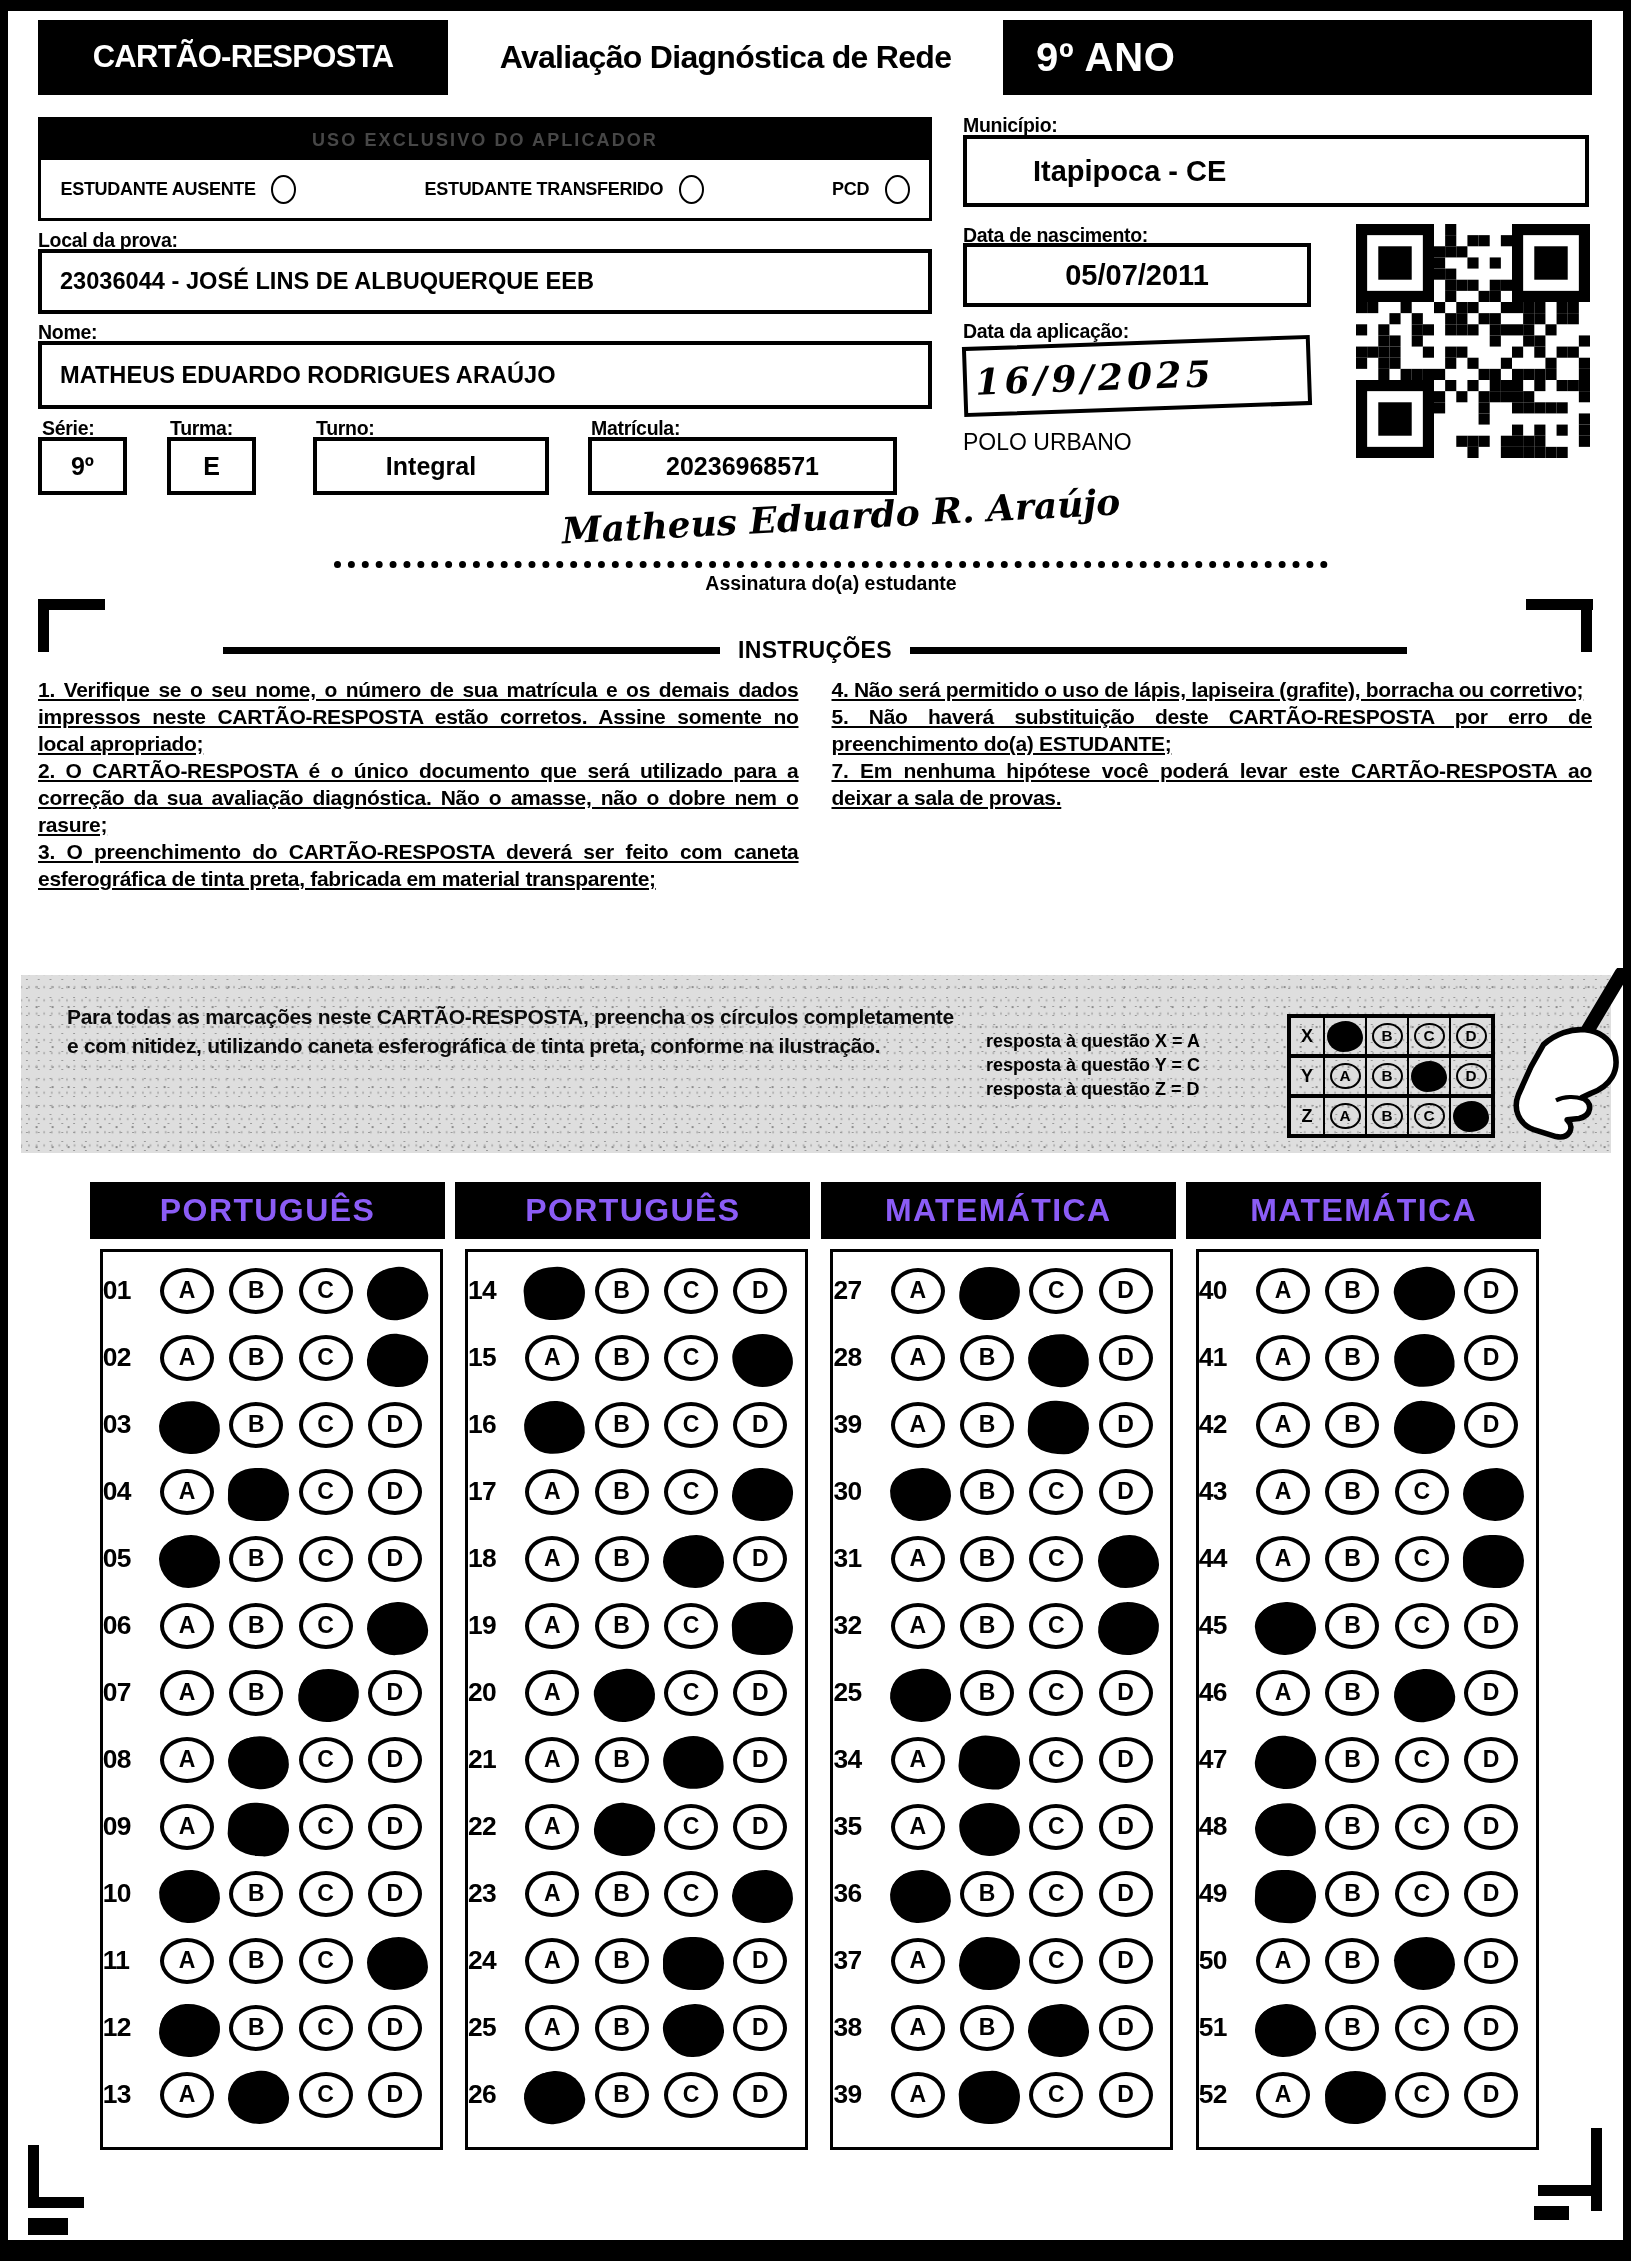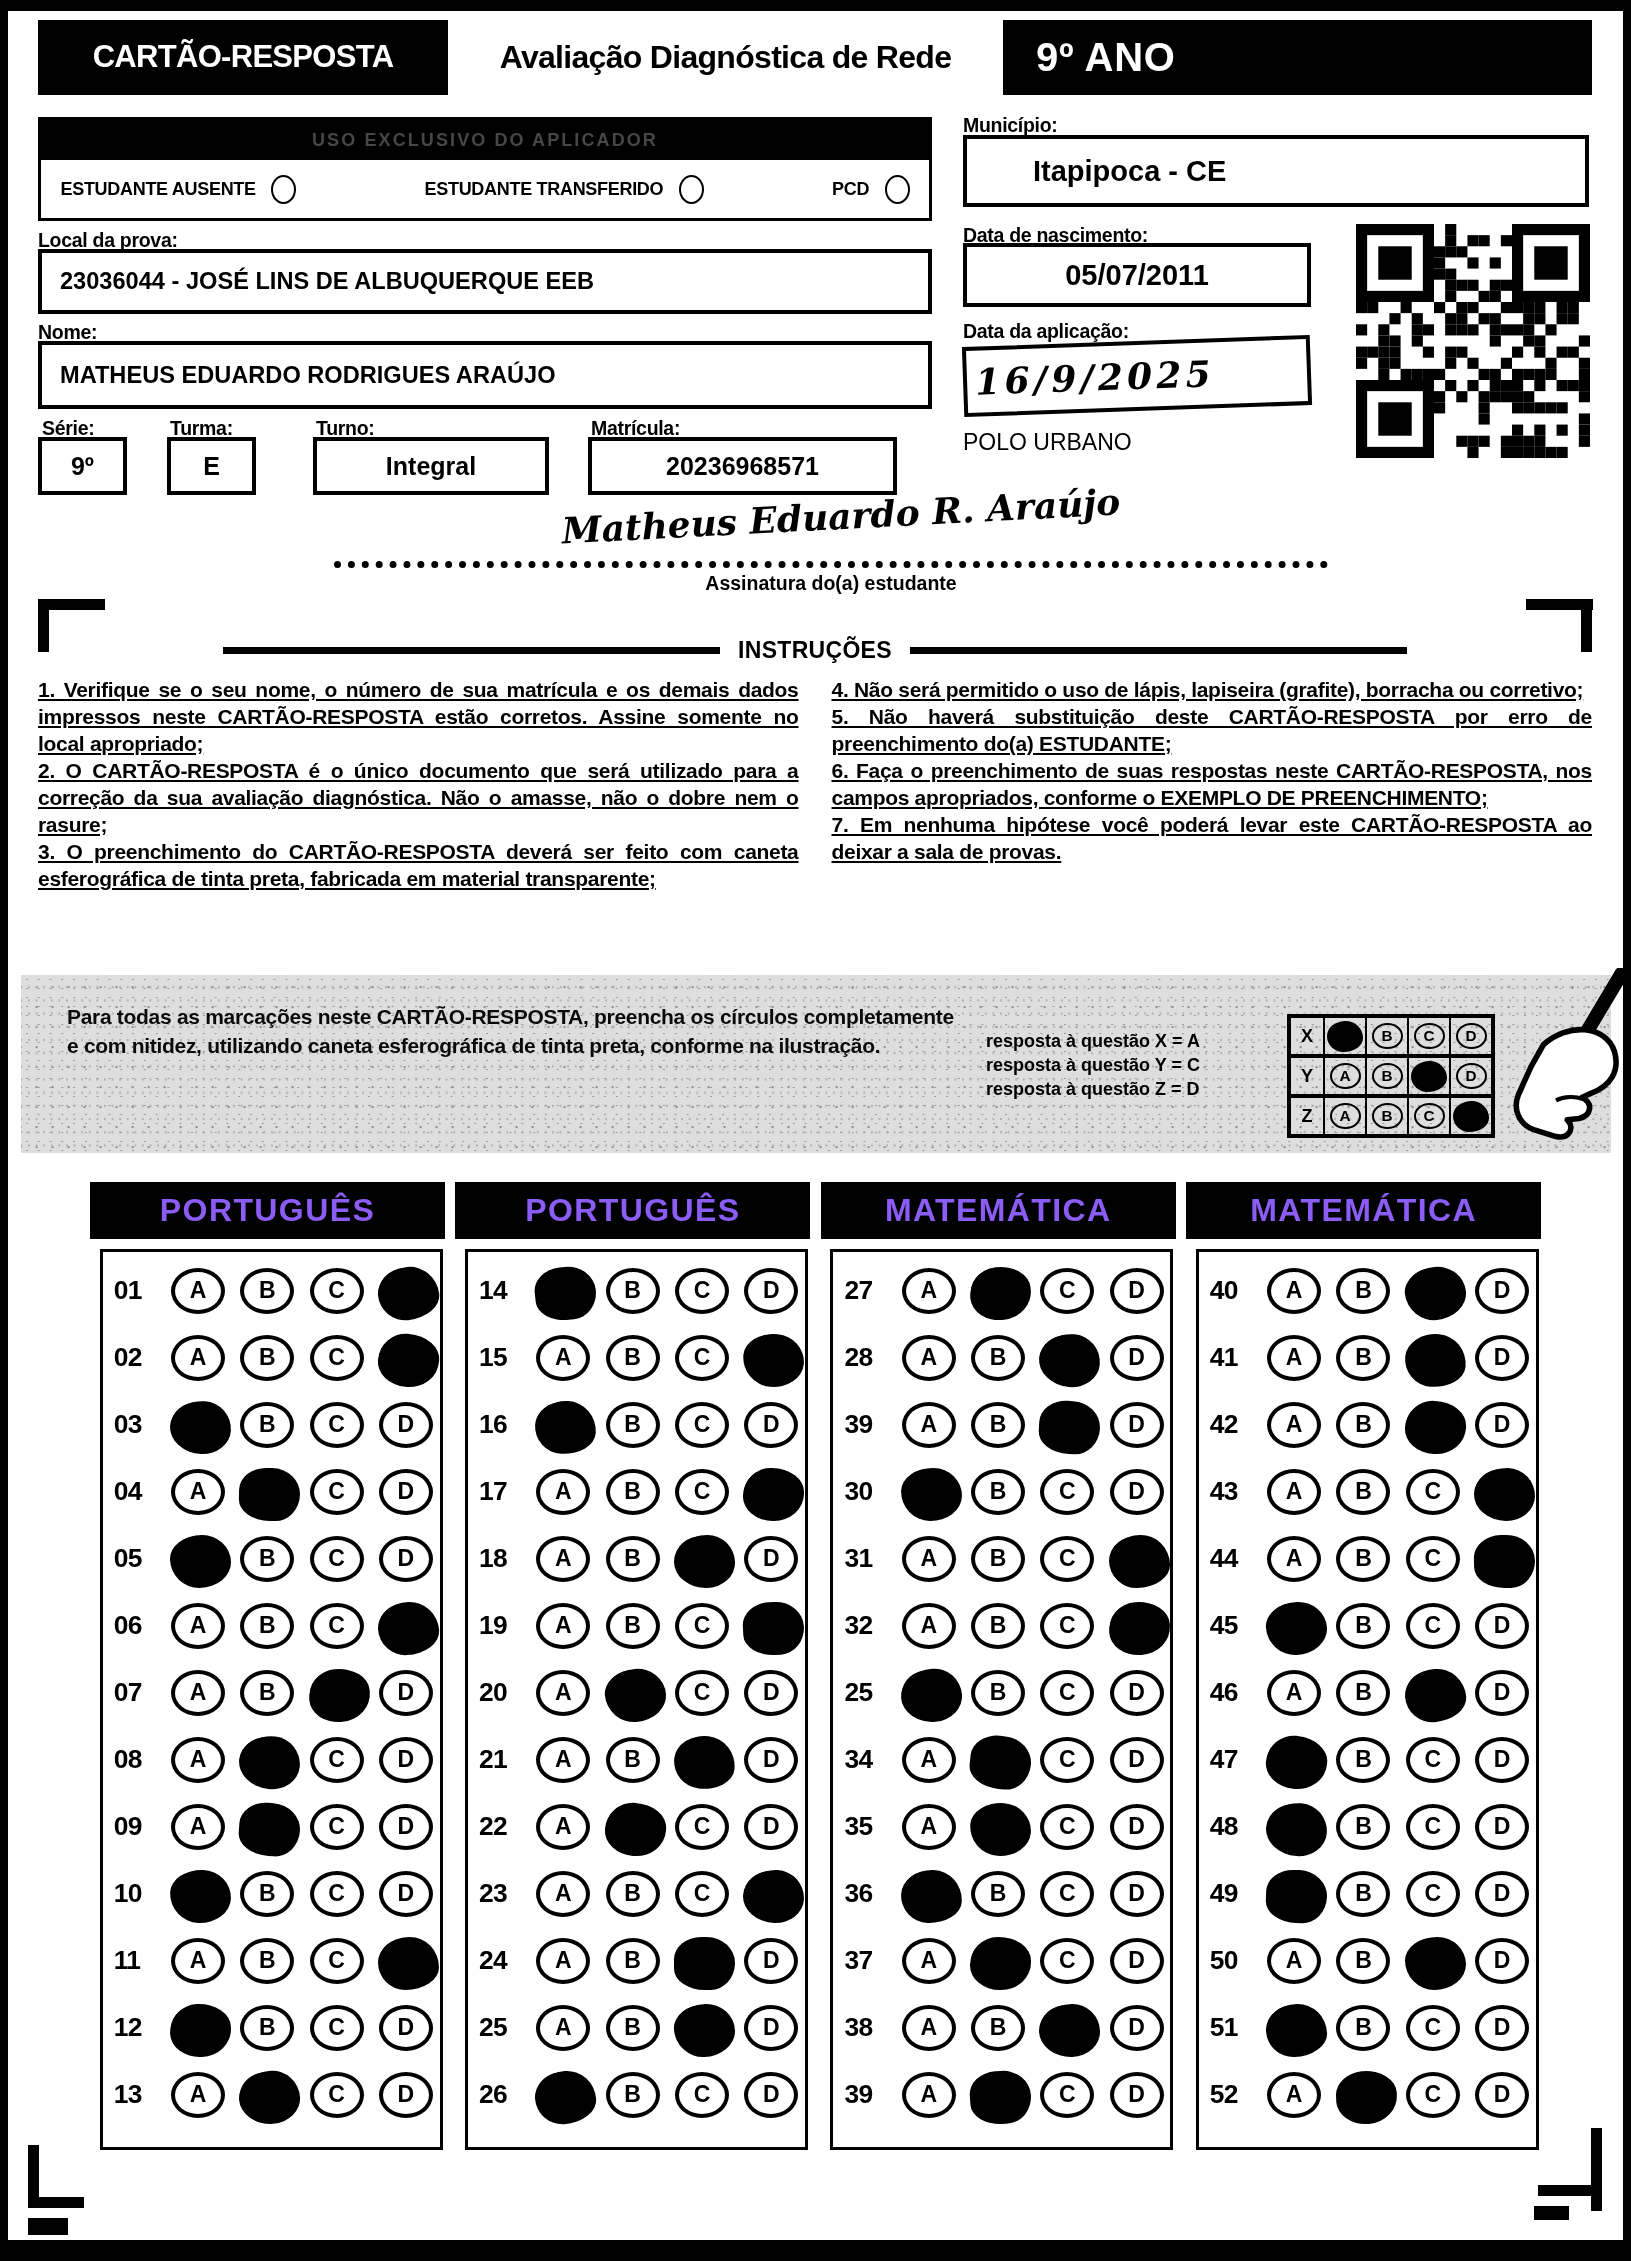--- a/index.html
+++ b/index.html
@@ -82,21 +82,21 @@
                     border-radius:52% 48% 55% 45% / 48% 55% 45% 52%;}
   .hand-art{position:absolute;left:1418px;top:-7px;width:195px;height:195px;}
 
   
   .answers{position:absolute;left:90px;top:1182px;width:1453px;display:flex;gap:10.4px;}
   .answer-col{width:355px;}
   .answer-header{height:57px;background:#000;color:#8b5cf6;display:flex;align-items:center;justify-content:center;
                  font-size:32px;font-weight:700;letter-spacing:1.4px;}
   .answer-body{margin-top:9.7px;margin-left:9.7px;width:343px;height:901px;border:3.5px solid #000;
                box-sizing:border-box;padding-top:5.6px;background:#fff;}
-  .q-row{height:67px;display:flex;align-items:center;padding-left:11px;gap:15.3px;}
+  .q-row{height:67px;display:flex;align-items:center;gap:15.3px;}
   .q-num{width:42px;font-size:26.4px;font-weight:700;letter-spacing:-0.7px;}
   .bubble{width:54px;height:46px;border:4.2px solid #000;border-radius:50%;box-sizing:border-box;flex:0 0 auto;
           display:flex;align-items:center;justify-content:center;font-size:23px;font-weight:700;position:relative;}
   .bubble.filled{border-color:#000;}
   .blob{position:absolute;left:-4.9px;top:-4.9px;width:61px;height:53px;background:#000;}
 
   .footer-bar{position:absolute;left:0;top:2240px;width:1631px;height:21px;background:#000;}
 </style>
 </head>
 <body>
@@ -328,21 +328,20 @@
   </div>
   <div class="instr-cols">
     <div class="instr-col" id="instr-left">
         <p class="instr-item">1. Verifique se o seu nome, o número de sua matrícula e os demais dados impressos neste CARTÃO-RESPOSTA estão corretos. Assine somente no local apropriado;</p>
         <p class="instr-item">2. O CARTÃO-RESPOSTA é o único documento que será utilizado para a correção da sua avaliação diagnóstica. Não o amasse, não o dobre nem o rasure;</p>
         <p class="instr-item">3. O preenchimento do CARTÃO-RESPOSTA deverá ser feito com caneta esferográfica de tinta preta, fabricada em material transparente;</p>
       </div>
     <div class="instr-col" id="instr-right">
         <p class="instr-item">4. Não será permitido o uso de lápis, lapiseira (grafite), borracha ou corretivo;</p>
         <p class="instr-item">5. Não haverá substituição deste CARTÃO-RESPOSTA por erro de preenchimento do(a) ESTUDANTE;</p>
-        <p class="instr-item">6. Faça o preenchimento de suas respostas neste CARTÃO-RESPOSTA, nos campos apropriados, conforme o EXEMPLO DE PREENCHIMENTO;</p>
         <p class="instr-item">7. Em nenhuma hipótese você poderá levar este CARTÃO-RESPOSTA ao deixar a sala de provas.</p>
       </div>
   </div>
 
   <div class="band">
     <div class="band-text">Para todas as marcações neste CARTÃO-RESPOSTA, preencha os círculos completamente e com nitidez, utilizando caneta esferográfica de tinta preta, conforme na ilustração.</div>
     <div class="legend" id="example-legend">
         <div class="legend-line">resposta à questão X = A</div>
         <div class="legend-line">resposta à questão Y = C</div>
         <div class="legend-line">resposta à questão Z = D</div>

